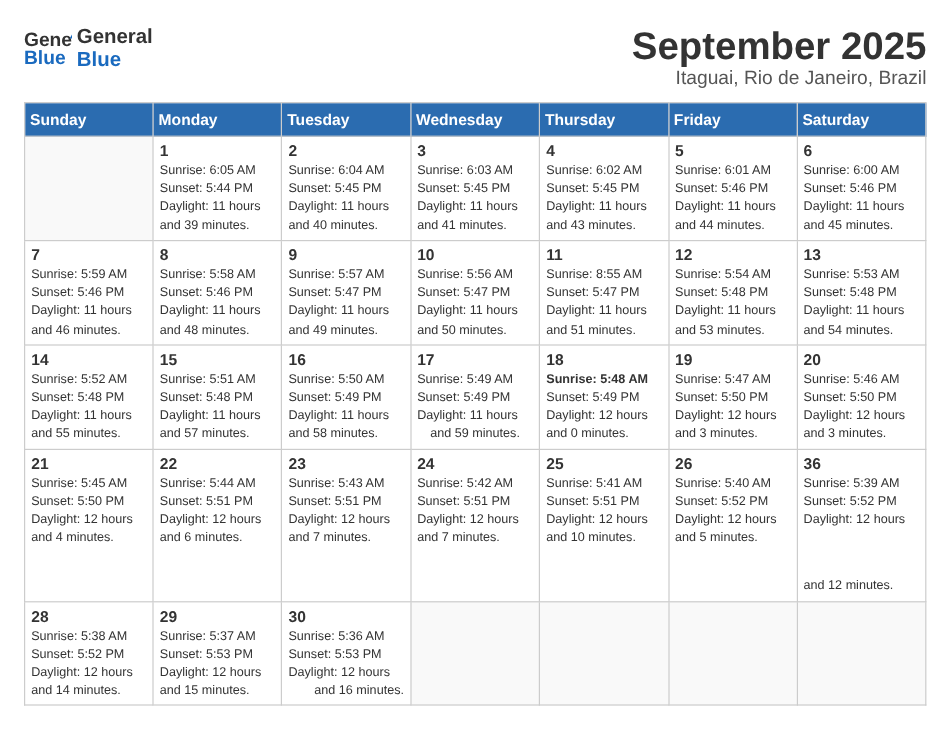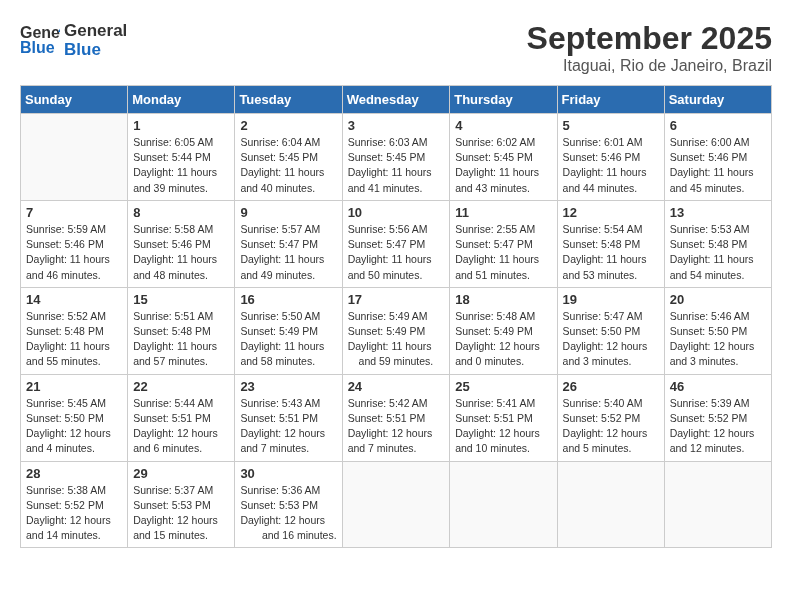--- a/index.html
+++ b/index.html
@@ -175,21 +175,21 @@
           <div class="day-info">
             <span style="display: block;">Sunrise: 5:56 AM</span>
             <span style="display: block;">Sunset: 5:47 PM</span>
             <span style="display: block;">Daylight: 11 hours</span>
             <span style="display: block;">and 50 minutes.</span>
           </div>
         </td>
         <td>
           <span class="day-num">11</span>
           <div class="day-info">
-            <span style="display: block;">Sunrise: 2:55 AM</span>
+            <span style="display: block;">Sunrise: 8:55 AM</span>
             <span style="display: block;">Sunset: 5:47 PM</span>
             <span style="display: block;">Daylight: 11 hours</span>
             <span style="display: block;">and 51 minutes.</span>
           </div>
         </td>
         <td>
           <span class="day-num">12</span>
           <div class="day-info">
             <span style="display: block;">Sunrise: 5:54 AM</span>
             <span style="display: block;">Sunset: 5:48 PM</span>
@@ -240,21 +240,21 @@
           <div class="day-info">
             <span style="display: block;">Sunrise: 5:49 AM</span>
             <span style="display: block;">Sunset: 5:49 PM</span>
             <span style="display: block;">Daylight: 11 hours</span>
             <span style="display: block; text-align: center;">and 59 minutes.</span>
           </div>
         </td>
         <td>
           <span class="day-num">18</span>
           <div class="day-info">
-            <span style="display: block;">Sunrise: 5:48 AM</span>
+            <span style="display: block; font-weight: bold;">Sunrise: 5:48 AM</span>
             <span style="display: block;">Sunset: 5:49 PM</span>
             <span style="display: block;">Daylight: 12 hours</span>
             <span style="display: block;">and 0 minutes.</span>
           </div>
         </td>
         <td>
           <span class="day-num">19</span>
           <div class="day-info">
             <span style="display: block;">Sunrise: 5:47 AM</span>
             <span style="display: block;">Sunset: 5:50 PM</span>
@@ -321,26 +321,26 @@
         <td>
           <span class="day-num">26</span>
           <div class="day-info">
             <span style="display: block;">Sunrise: 5:40 AM</span>
             <span style="display: block;">Sunset: 5:52 PM</span>
             <span style="display: block;">Daylight: 12 hours</span>
             <span style="display: block;">and 5 minutes.</span>
           </div>
         </td>
         <td>
-          <span class="day-num">46</span>
+          <span class="day-num">36</span>
           <div class="day-info">
             <span style="display: block;">Sunrise: 5:39 AM</span>
             <span style="display: block;">Sunset: 5:52 PM</span>
             <span style="display: block;">Daylight: 12 hours</span>
-            <span style="display: block;">and 12 minutes.</span>
+            <span style="display: block; margin-top: 40px;">and 12 minutes.</span>
           </div>
         </td>
       </tr>
       <tr>
         <td>
           <span class="day-num">28</span>
           <div class="day-info">
             <span style="display: block;">Sunrise: 5:38 AM</span>
             <span style="display: block;">Sunset: 5:52 PM</span>
             <span style="display: block;">Daylight: 12 hours</span>

